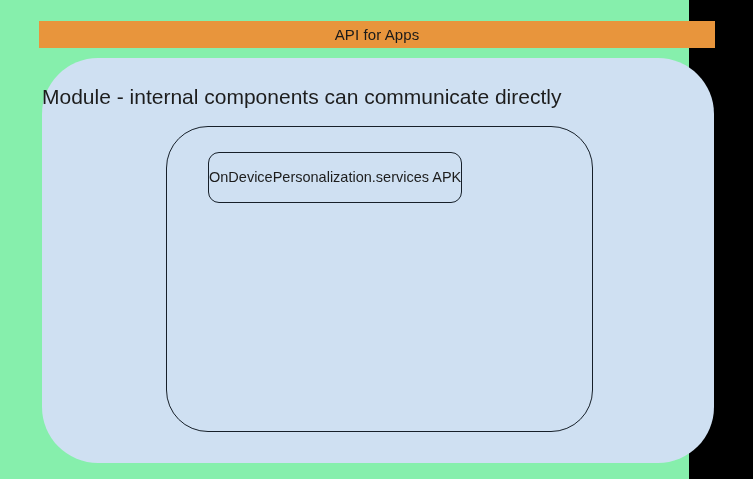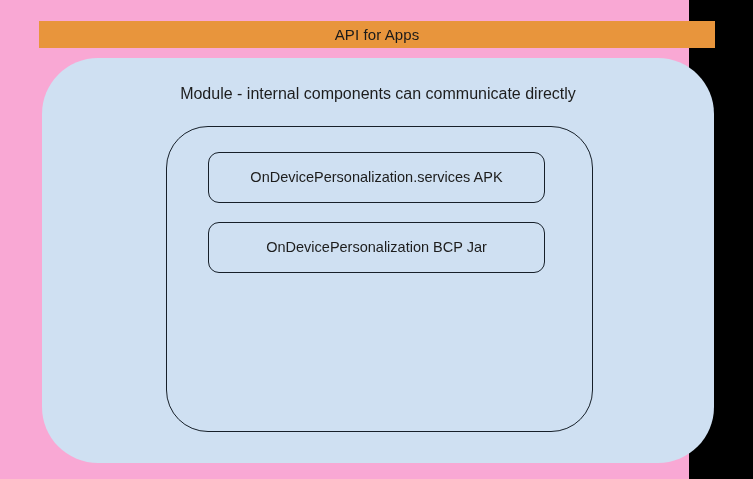--- a/index.html
+++ b/index.html
@@ -13,21 +13,21 @@
     position: relative;
     overflow: hidden;
     font-family: "Liberation Sans", sans-serif;
     -webkit-font-smoothing: antialiased;
   }
   #canvas {
     position: absolute;
     left: 0; top: 0;
     width: 689px;
     height: 479px;
-    background: #f9a8d4;
+    background: #86efac;
   }
   
   #api-banner {
     position: absolute;
     left: 39px;
     top: 21px;
     width: 676px;
     height: 27px;
     background: #e8953c;
     display: flex;
@@ -49,22 +49,21 @@
     width: 672px;
     height: 405px;
     background: #cfe0f2;
     border-radius: 56px;
   }
   #module-caption {
     position: absolute;
     left: 0;
     top: 28px;
     width: 100%;
-    text-align: center;
-    font-size: 16px;
+    font-size: 21px;
     color: #1d1d1d;
     line-height: 1;
     white-space: nowrap;
   }
   
   #internal-group {
     position: absolute;
     left: 124px;   
     top: 68px;     
     width: 427px;
@@ -73,21 +72,20 @@
     border-radius: 42px;
     box-sizing: border-box;
   }
   
   #component-stack {
     position: absolute;
     left: 166px;  
     top: 94px;    
     width: 337px;
     display: flex;
-    flex-direction: column;
     gap: 19px;
   }
   .component-box {
     height: 51px;
     background: #cfe0f2;
     border: 1.3px solid #17202a;
     border-radius: 11px;
     box-sizing: border-box;
     display: flex;
     align-items: center;
@@ -115,20 +113,17 @@
 
     <div id="internal-group"></div>
 
     <div id="component-stack">
 
       <div class="component-box">
         <span class="component-label">OnDevicePersonalization.services APK</span>
       </div>
 
 
-      <div class="component-box">
-        <span class="component-label">OnDevicePersonalization BCP Jar</span>
-      </div>
 
 
     </div>
   </div>
 </div>
 
 </body></html>

